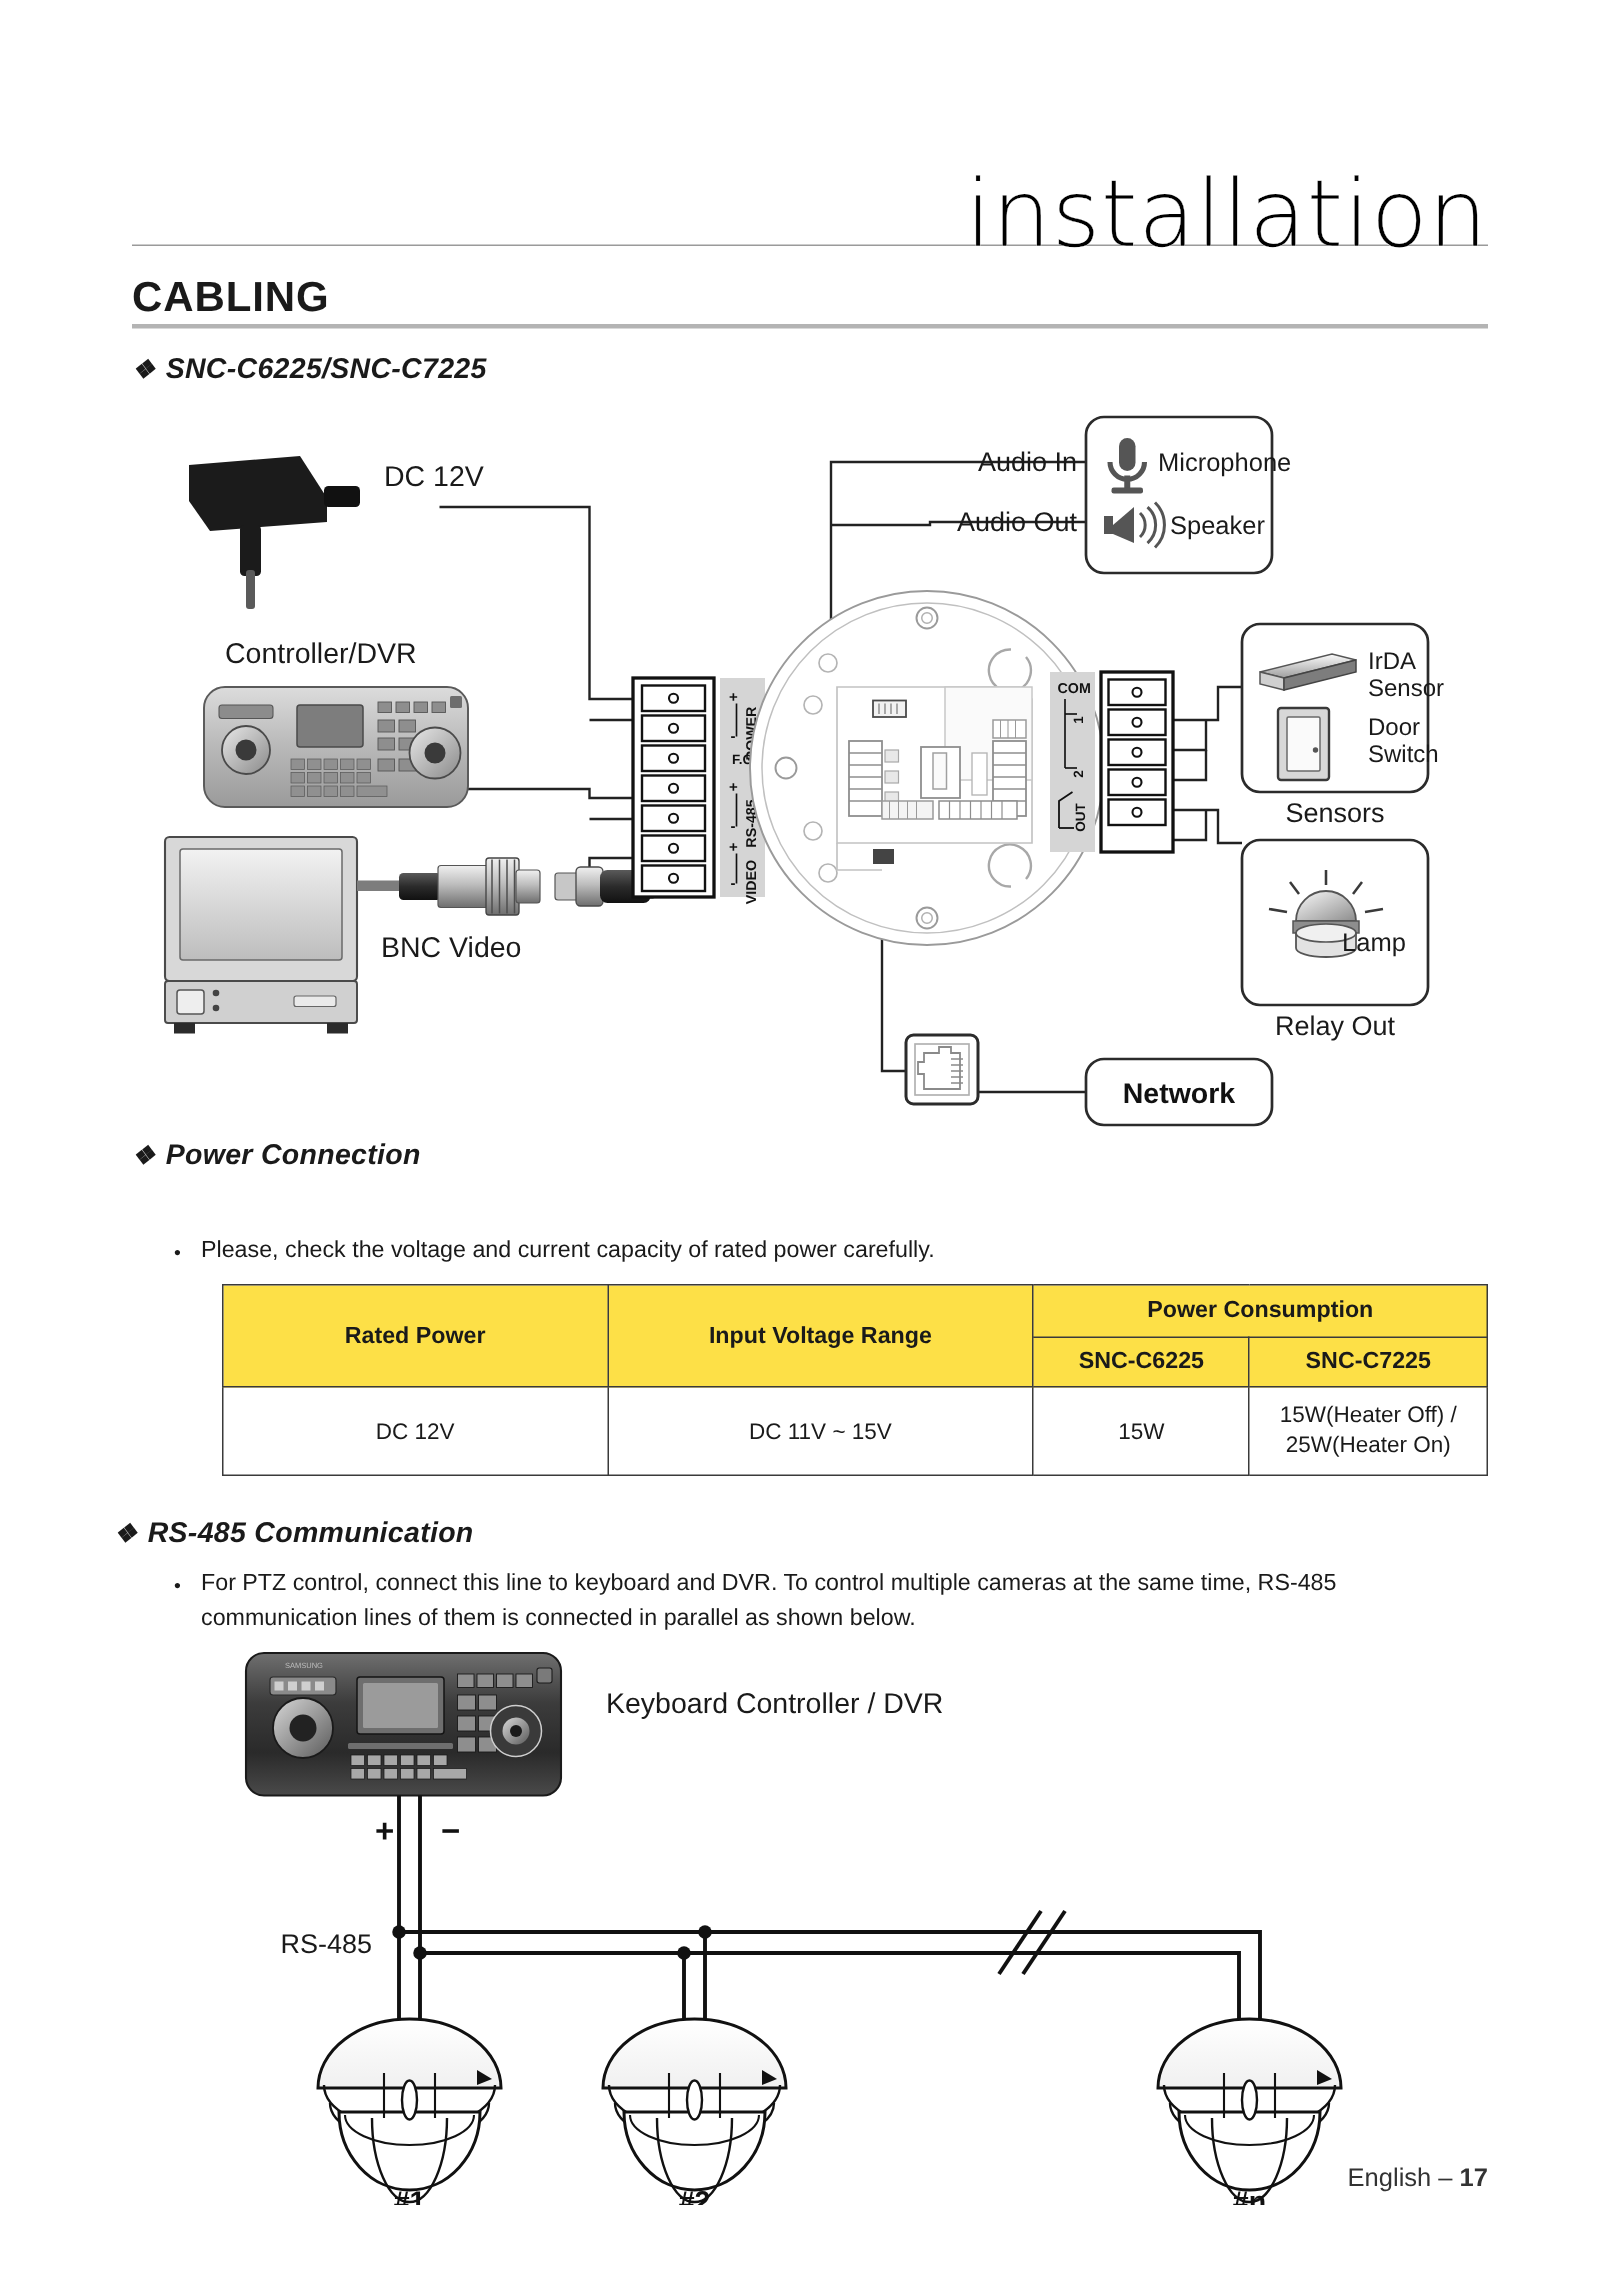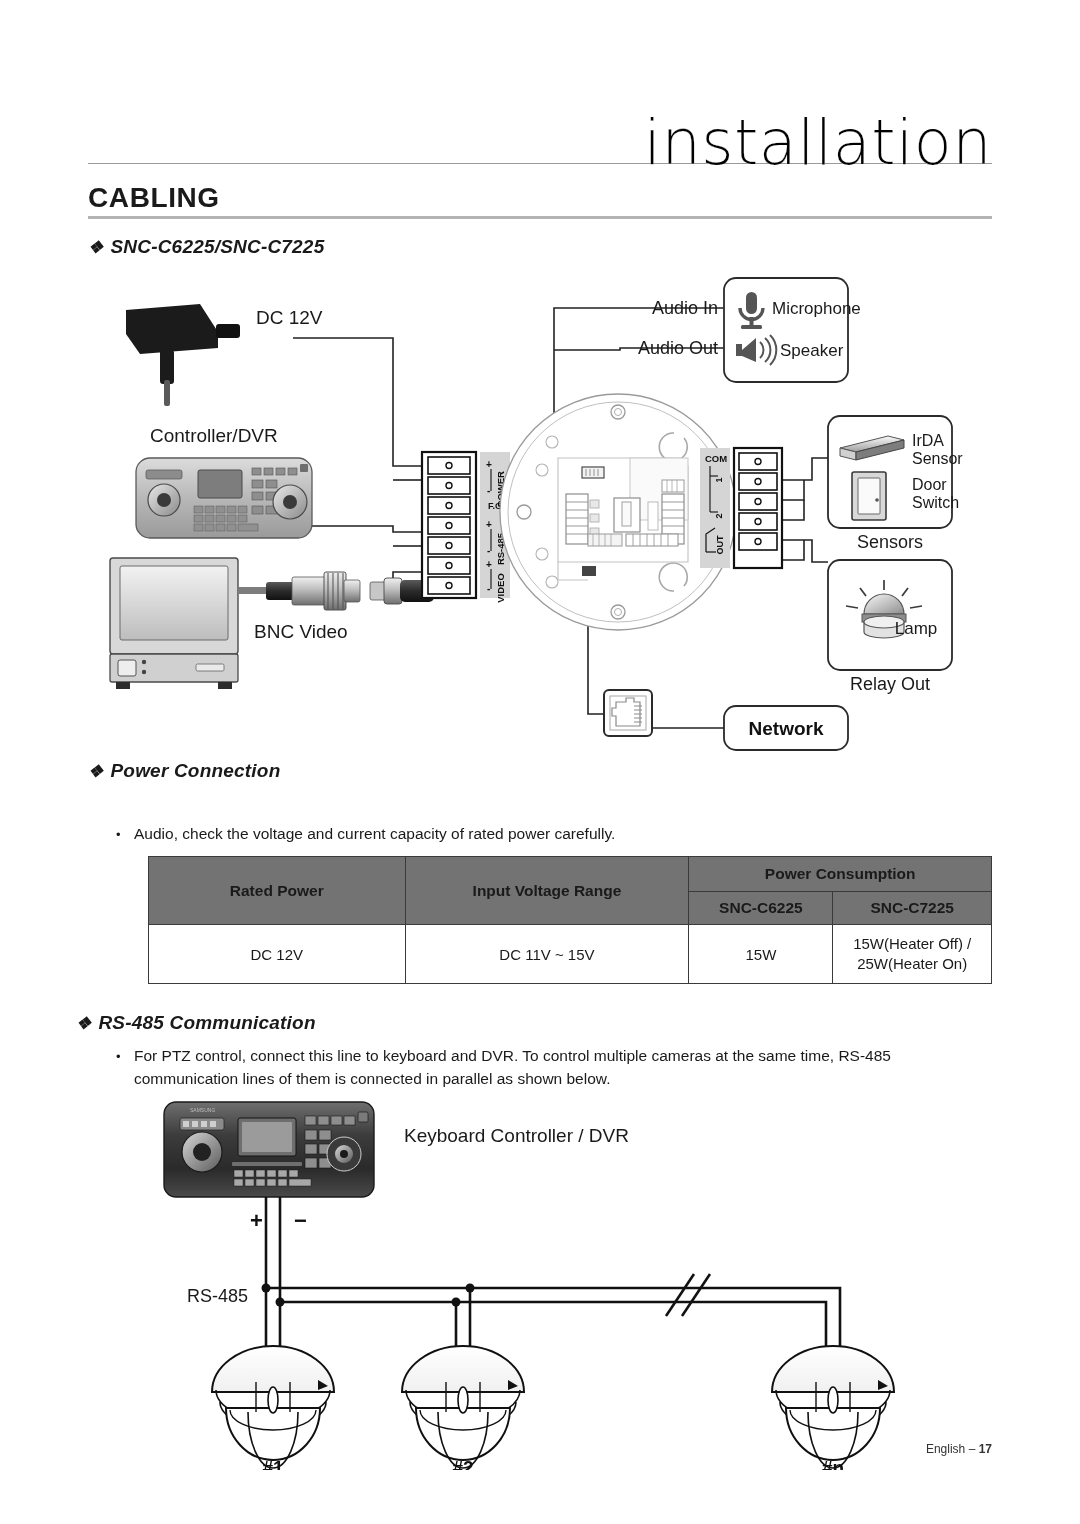--- a/index.html
+++ b/index.html
@@ -40,34 +40,34 @@
   
   #diagram{position:absolute;left:88px;top:262px;width:904px;height:512px;}
   #diagram svg{display:block;}
 
   
   .ptbl{position:absolute;left:148px;top:856px;width:844px;border-collapse:collapse;}
   .ptbl td,.ptbl th{
     border:1px solid #3a3a3a;text-align:center;vertical-align:middle;
     font-size:15px;font-weight:normal;padding:0;
   }
-  .ptbl .hd{background:#737373;font-weight:bold;font-size:15.5px;}
+  .ptbl .hd{background:#fde047;font-weight:bold;font-size:15.5px;}
   .ptbl .hd-top{height:34px;}
   .ptbl .hd-sub{height:32px;}
   .ptbl .hd-tall{height:66px;}
   .ptbl .body td{height:58px;}
   .c1{width:262px;}.c2{width:290px;}.c3{width:146px;}.c4{width:160px;}
   .two-line{line-height:20px;}
 
   
   #rs485dia{position:absolute;left:150px;top:1090px;width:760px;height:380px;}
 
   .foot{
     position:absolute;right:88px;top:1442px;
-    font-size:12px;color:#333;
+    font-size:17px;color:#333;
   }
   .foot b{font-weight:bold;}
 </style>
 </head>
 <body>
 
 <div class="page">
 
   <div class="hdr">
     <div class="hdr-rule"></div>
@@ -456,21 +456,21 @@
       <text x="698" y="473" text-anchor="middle" font-family="Liberation Sans, sans-serif" font-size="19" font-weight="bold" fill="#111">Network</text>
     </g>
   </svg>
   </div>
 
   <div class="dia-head" style="left:88px;top:760px;">
     <span class="dm">❖</span><span>Power Connection</span>
   </div>
   <div class="bullet-line" style="left:116px;top:822px;width:860px;">
     <span class="bd">•</span>
-    <span class="bt">Audio, check the voltage and current capacity of rated power carefully.</span>
+    <span class="bt">Please, check the voltage and current capacity of rated power carefully.</span>
   </div>
 
   <table class="ptbl">
     <tbody>
         <tr>
       <td class="hd c1 hd-tall" rowspan="2">Rated Power</td>
       <td class="hd c2 hd-tall" rowspan="2">Input Voltage Range</td>
       <td class="hd hd-top" colspan="2">Power Consumption</td>
     </tr>
     <tr>

